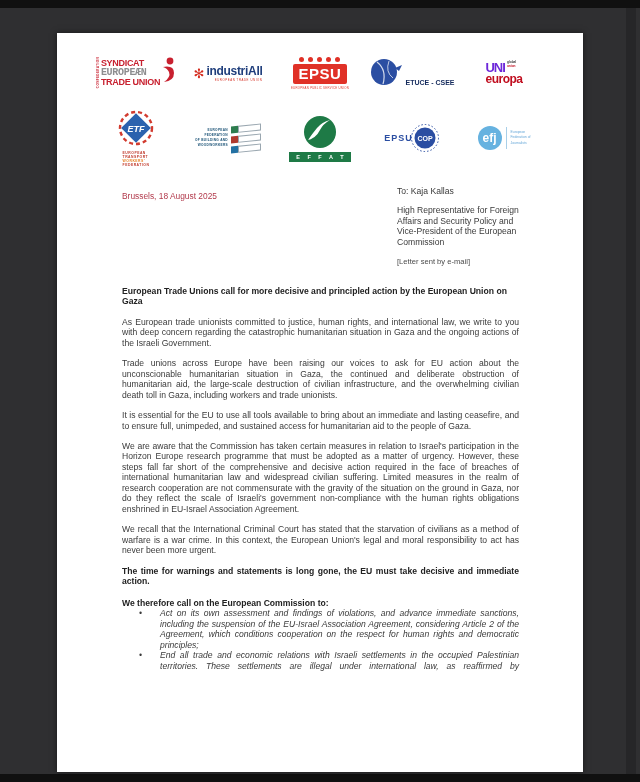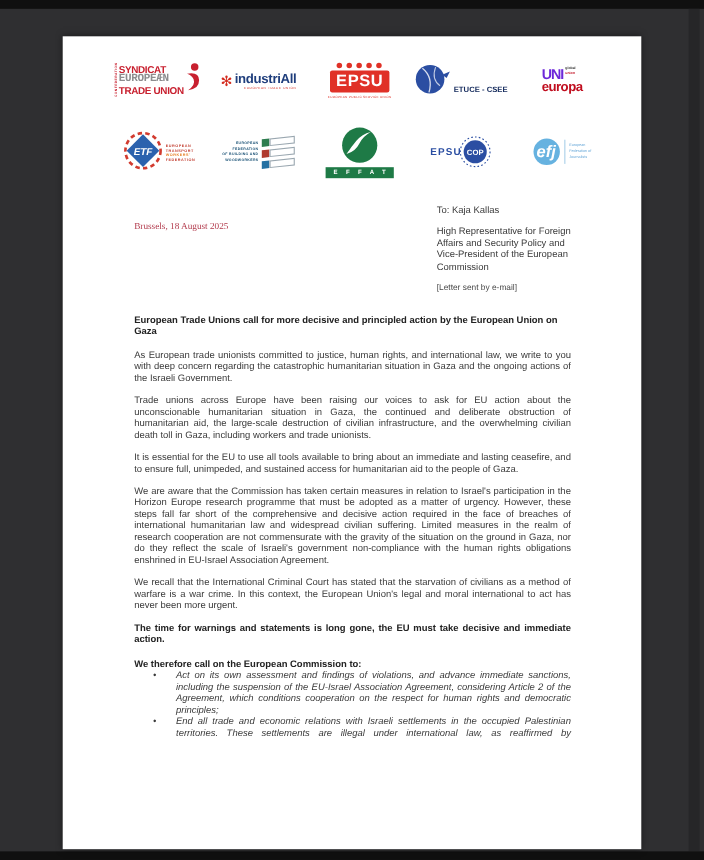--- a/index.html
+++ b/index.html
@@ -8,21 +8,21 @@
   #screen { position:absolute; inset:0; width:640px; height:782px; background:#2f2f31; }
   .bar-top    { position:absolute; left:0; top:0; width:640px; height:8px; background:#101010; }
   .bar-bottom { position:absolute; left:0; bottom:0; width:640px; height:8px; background:#101010; }
   .strip-right{ position:absolute; right:4px; top:8px; width:10px; height:766px; background:#262628; }
 
   .page { position:absolute; left:57px; top:33px; width:526px; height:739px; background:#ffffff;
           overflow:hidden; box-shadow:0 0 6px rgba(0,0,0,.5); }
 
   
   .logos { padding:15px 26px 0 26px; }
-  .logo-row { display:flex; justify-content:flex-end; align-items:center; }
+  .logo-row { display:flex; justify-content:center; align-items:center; }
   .logo-row.r1 { height:50px; }
   .logo-row.r2 { height:64px; margin-top:8px; }
   .logo-cell { width:92px; display:flex; justify-content:center; align-items:center; }
 
   .etuc { display:flex; align-items:stretch; gap:1px; }
   .etuc .vert { writing-mode:vertical-rl; transform:rotate(180deg); font-size:3px; color:#c8202f; letter-spacing:.4px; font-weight:bold; }
   .etuc .lines { display:flex; flex-direction:column; justify-content:center; line-height:1.02; }
   .etuc .l1, .etuc .l3 { color:#c8202f; font-weight:bold; font-size:9px; letter-spacing:-.3px; }
   .etuc .l2 { color:#8d8d8f; font-weight:bold; font-size:10px; letter-spacing:-.3px;font-family:Liberation Mono, monospace; }
 
@@ -41,49 +41,49 @@
   .etuce { display:flex; align-items:flex-end; gap:2px; }
   .etuce .name { color:#142a5c; font-weight:bold; font-size:7px; margin-bottom:4px; }
 
   .uni { display:flex; flex-direction:column; align-items:flex-start; line-height:1; }
   .uni .top { display:flex; align-items:flex-start; gap:2px; }
   .uni .abbr { color:#6d28d9; font-weight:bold; font-size:13px; letter-spacing:-1px; }
   .uni .tags { display:flex; flex-direction:column; font-size:3.2px; font-weight:bold; color:#3a3a3a; line-height:1.2; }
   .uni .tags .t2 { color:#c00d1e; }
   .uni .sub { color:#c00d1e; font-weight:bold; font-size:12px; letter-spacing:-.5px; margin-top:-1px; }
 
-  .etf { display:flex; flex-direction:row; align-items:center; }
+  .etf { display:flex; flex-direction:column; align-items:center; }
   .etf .txt { margin-top:2px; text-align:left; font-size:3.4px; font-weight:bold; line-height:1.25; letter-spacing:.5px; }
   .etf .txt .red { color:#c0392b; display:block; }
   .etf .txt .orange { color:#e67e22; display:block; }
 
   .efbww { display:flex; align-items:center; gap:3px; }
   .efbww .txt { text-align:right; font-size:3.2px; font-weight:bold; color:#1a5276; line-height:1.5; letter-spacing:.3px; }
   .efbww .beams { display:flex; flex-direction:column; gap:3px; }
   .efbww .beam { display:flex; height:7px; width:30px; transform:skewY(-6deg); }
   .efbww .beam i { width:7px; height:100%; }
   .efbww .beam s { flex:1; height:100%; background:#fff; border:0.5px solid #9aa7b0; text-decoration:none; }
   .efbww .b1 i { background:#2e7d4f; } .efbww .b2 i { background:#b03a2e; } .efbww .b3 i { background:#2471a3; }
 
   .effat { display:flex; flex-direction:column; align-items:center; gap:2px; }
   .effat .label { background:#1e7a46; color:#fff; font-size:5.5px; font-weight:bold; letter-spacing:3px; padding:2px 4px 2px 7px; }
 
   .eurocop { display:flex; align-items:center; }
   .eurocop .prefix { color:#2b4ea2; font-weight:bold; font-size:9px; letter-spacing:1px; margin-right:-3px; }
 
   .efj { display:flex; align-items:center; gap:4px; }
-  .efj .circle { width:24px; height:24px; border-radius:50%; background:#66b2e0; color:#fff; font-weight:bold; font-style:italic;
-                 font-size:15px; display:flex; align-items:center; justify-content:center; }
+  .efj .circle { width:24px; height:24px; border-radius:50%; background:#66b2e0; color:#fff; font-weight:bold; 
+                 font-size:12px; display:flex; align-items:center; justify-content:center; }
   .efj .div { width:1px; height:22px; background:#a9cfe8; }
   .efj .txt { font-size:3.4px; color:#66a7d8; line-height:1.5; }
 
   
   .content { margin:16px 64px 0 65px; width:397px; color:#3a3a3a; font-size:8.6px; line-height:1.22; }
   .addr-row { display:flex; justify-content:space-between; align-items:flex-start; }
-  .date { color:#b23a4c; font-size:8.4px; margin-top:15px;font-family:Liberation Serif, serif; }
+  .date { color:#b23a4c; font-size:8.4px; margin-top:5px; }
   .recipient { width:122px; }
   .recipient .to { margin-bottom:9px; }
   .recipient .note { margin-top:10px; font-size:7.6px; color:#4a4a4a; }
 
   .title { margin-top:19px; font-weight:bold; color:#222; text-align:left; }
   .salutation { margin-top:11px; }
   .para { margin-top:10px; text-align:justify; }
   .bold-par { margin-top:10px; text-align:justify; font-weight:bold; color:#222; text-align-last:left; }
   .call-head { margin-top:11px; font-weight:bold; color:#222; }
   ul.calls { list-style:none;font-style:italic; }
@@ -246,21 +246,21 @@
           <div class="note">[Letter sent by e-mail]</div>
         </div>
       </div>
 
       <div class="title">European Trade Unions call for more decisive and principled action by the European Union on Gaza</div>
 
       <p class="para">As European trade unionists committed to justice, human rights, and international law, we write to you with deep concern regarding the catastrophic humanitarian situation in Gaza and the ongoing actions of the Israeli Government.</p>
       <p class="para">Trade unions across Europe have been raising our voices to ask for EU action about the unconscionable humanitarian situation in Gaza, the continued and deliberate obstruction of humanitarian aid, the large-scale destruction of civilian infrastructure, and the overwhelming civilian death toll in Gaza, including workers and trade unionists.</p>
       <p class="para">It is essential for the EU to use all tools available to bring about an immediate and lasting ceasefire, and to ensure full, unimpeded, and sustained access for humanitarian aid to the people of Gaza.</p>
       <p class="para">We are aware that the Commission has taken certain measures in relation to Israel's participation in the Horizon Europe research programme that must be adopted as a matter of urgency. However, these steps fall far short of the comprehensive and decisive action required in the face of breaches of international humanitarian law and widespread civilian suffering. Limited measures in the realm of research cooperation are not commensurate with the gravity of the situation on the ground in Gaza, nor do they reflect the scale of Israeli's government non-compliance with the human rights obligations enshrined in EU-Israel Association Agreement.</p>
-      <p class="para">We recall that the International Criminal Court has stated that the starvation of civilians as a method of warfare is a war crime. In this context, the European Union's legal and moral international to act has never been more urgent.</p>
+      <p class="para">We recall that the International Criminal Court has stated that the starvation of civilians as a method of warfare is a war crime. In this context, the European Union's legal and moral responsibility to act has never been more urgent.</p>
 
       <p class="bold-par">The time for warnings and statements is long gone, the EU must take decisive and immediate action.</p>
 
       <div class="call-head">We therefore call on the European Commission to:</div>
       <ul class="calls">
         <li>Act on its own assessment and findings of violations, and advance immediate sanctions, including the suspension of the EU-Israel Association Agreement, considering Article 2 of the Agreement, which conditions cooperation on the respect for human rights and democratic principles;</li>
         <li class="cut">End all trade and economic relations with Israeli settlements in the occupied Palestinian territories. These settlements are illegal under international law, as reaffirmed by</li>
       </ul>
     </div>
 

